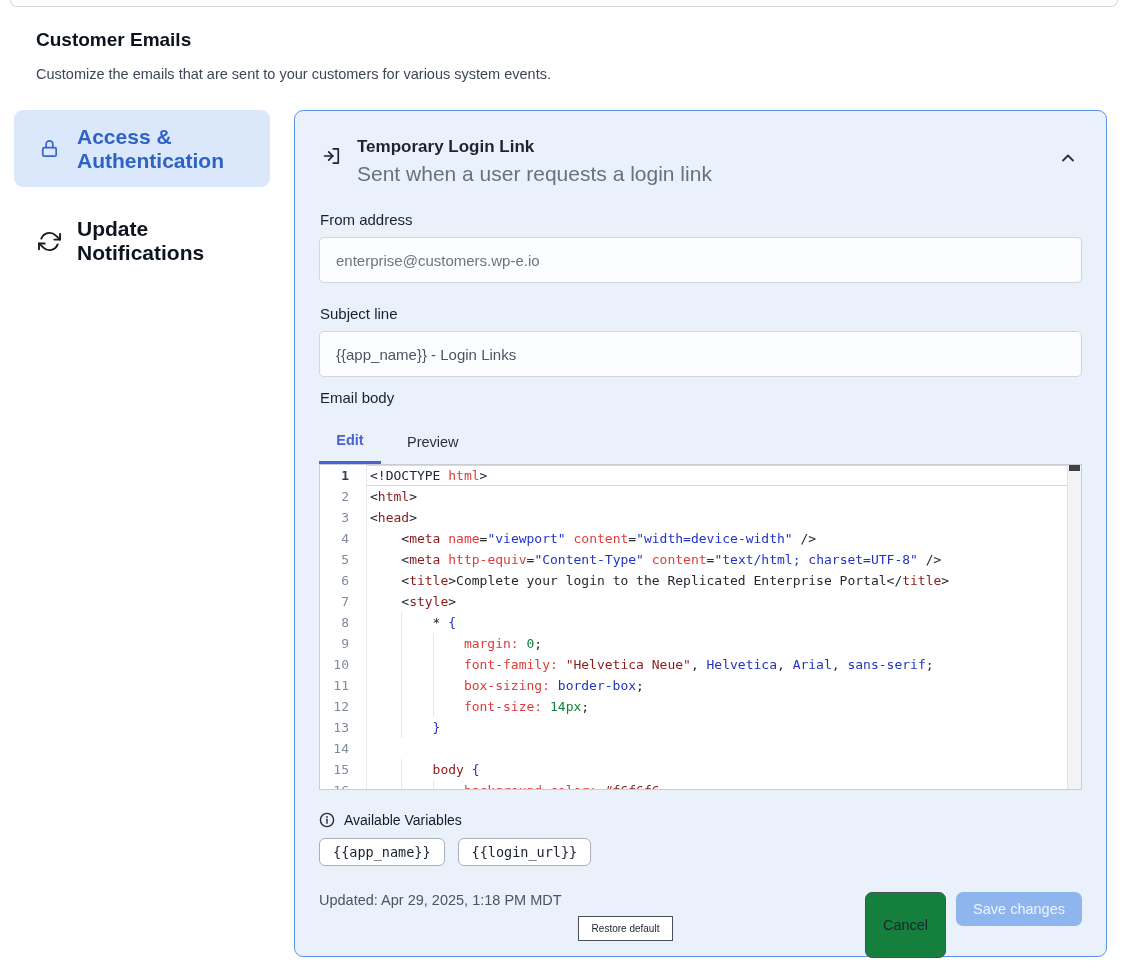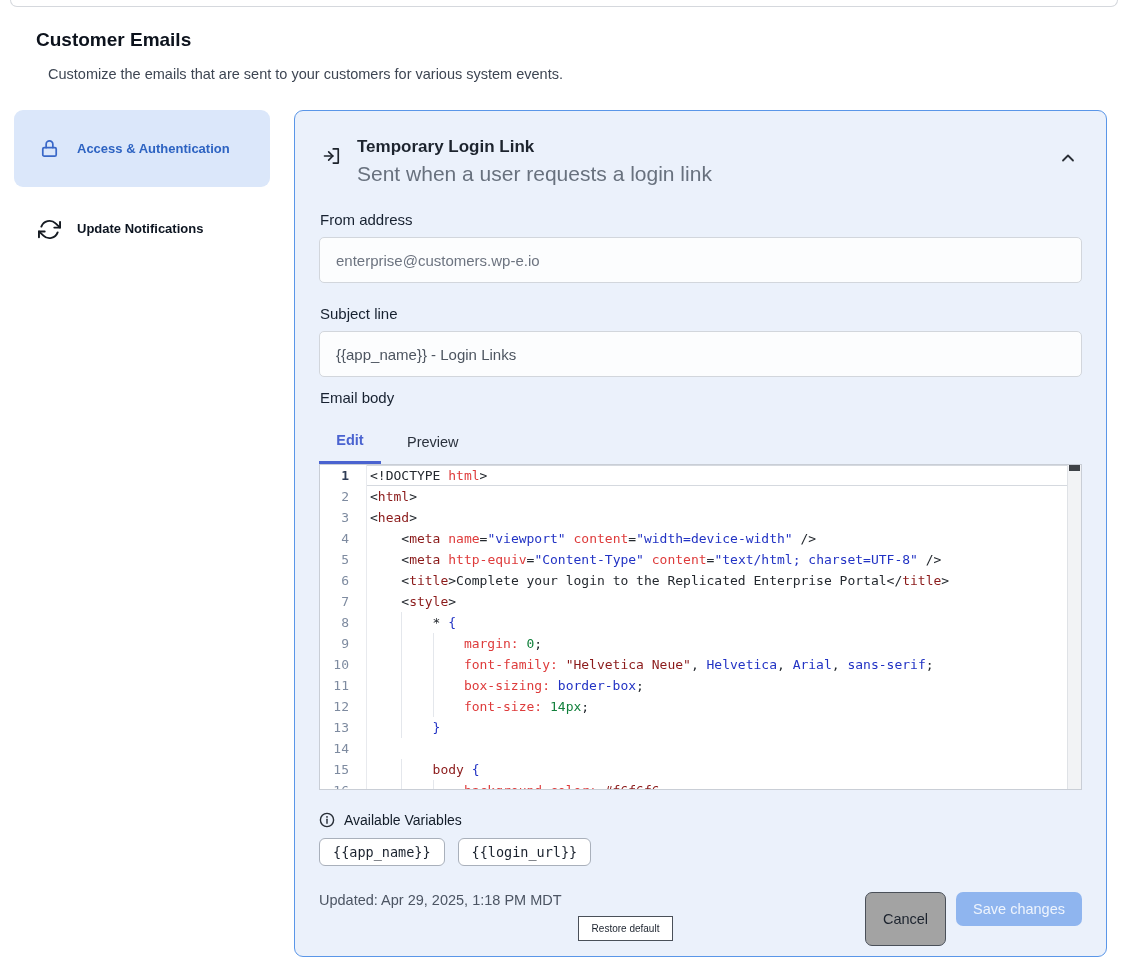--- a/index.html
+++ b/index.html
@@ -4,27 +4,27 @@
 <style>
   html,body{margin:0;padding:0;background:#fff;}
   .stage{position:relative;width:1128px;height:980px;background:#ffffff;overflow:hidden;
          font-family:"Liberation Sans",sans-serif;color:#111827;}
 
   
   .top-edge{position:absolute;left:10px;right:10px;top:0;height:6px;
             border:1px solid #d5d8dd;border-top:none;border-radius:0 0 9px 9px;}
 
   .page-title{position:absolute;left:36px;top:29px;font-size:19px;font-weight:700;color:#0c121c;}
-  .page-subtitle{position:absolute;left:48px;top:66px;font-size:14.5px;color:#3e4653;}
+  .page-subtitle{position:absolute;left:36px;top:66px;font-size:14.5px;color:#3e4653;}
 
   
   .sidebar{position:absolute;left:14px;top:110px;width:256px;}
   .side-item{display:flex;align-items:center;border-radius:9px;box-sizing:border-box;cursor:pointer;}
   .side-item .sicon{flex:0 0 auto;margin-right:16px;display:flex;}
-  .side-item .slabel{font-size:13px;font-weight:600;line-height:24px;}
+  .side-item .slabel{font-size:21px;font-weight:600;line-height:24px;}
   .si-active{background:#dbe7fa;min-height:77px;padding:14px 14px 14px 24px;}
   .si-active .slabel{color:#2d63c2;}
   .si-plain{margin-top:18px;padding:12px 14px 12px 24px;}
   .si-plain .slabel{color:#0c1420;}
 
   
   .panel{position:absolute;left:294px;top:110px;width:813px;height:847px;box-sizing:border-box;
          background:#ebf1fb;border:1.5px solid #5a96e8;border-radius:9px;padding:22px 24px 0 24px;}
 
   .p-header{display:flex;position:relative;margin:4px 0 25px 0;}
@@ -70,21 +70,21 @@
   .chip{background:#fff;border:1px solid #a9b0bb;border-radius:6px;padding:5px 13px;
         font-family:"DejaVu Sans Mono",monospace;font-size:13.5px;color:#1a222e;cursor:pointer;}
 
   
   .footer{display:flex;align-items:flex-start;margin-top:26px;}
   .updated{font-size:14.5px;color:#4c5563;}
   .btn{font-family:"Liberation Sans",sans-serif;cursor:pointer;}
   .btn-restore{margin-left:16px;background:#fff;border:1px solid #4a5059;border-radius:0;
                padding:6px 13px;font-size:10px;color:#1c232e;margin-top:24px;}
   .fspacer{flex:1;}
-  .btn-cancel{background:#a3a3a3;border:1px solid #4a5059;border-radius:7px;padding:18px 17px;
+  .btn-cancel{background:#15803d;border:1px solid #4a5059;border-radius:7px;padding:24px 17px;
               font-size:14.5px;color:#1c232e;}
   .btn-save{margin-left:10px;background:#8fb5ef;border:none;border-radius:7px;padding:9px 17px;
             font-size:14.5px;color:#eef4fd;}
 </style>
 </head>
 <body>
 
 <div class="stage">
 
   <div class="top-edge"></div>

